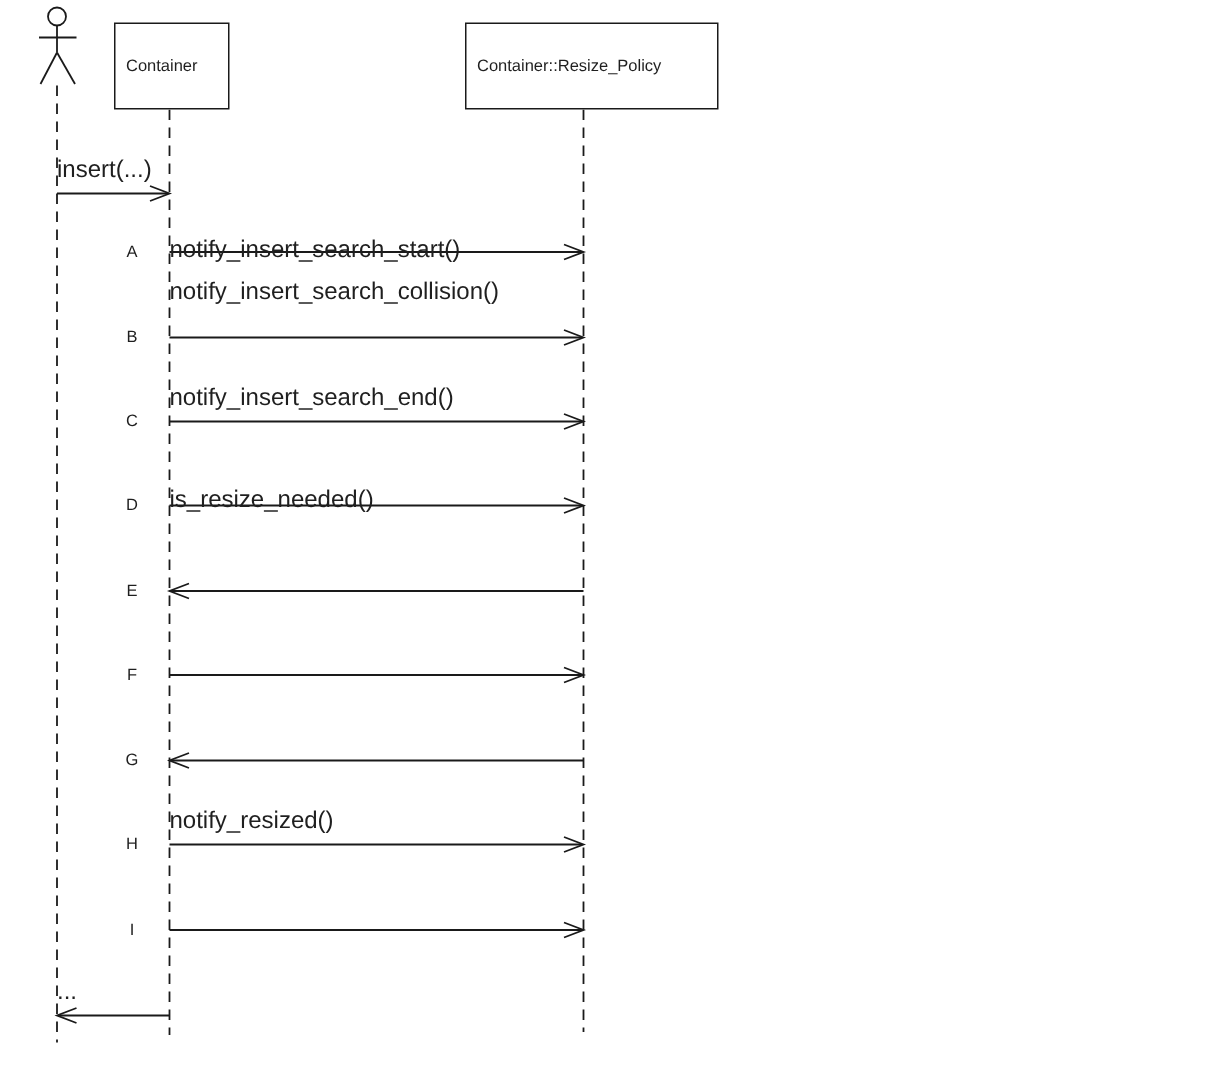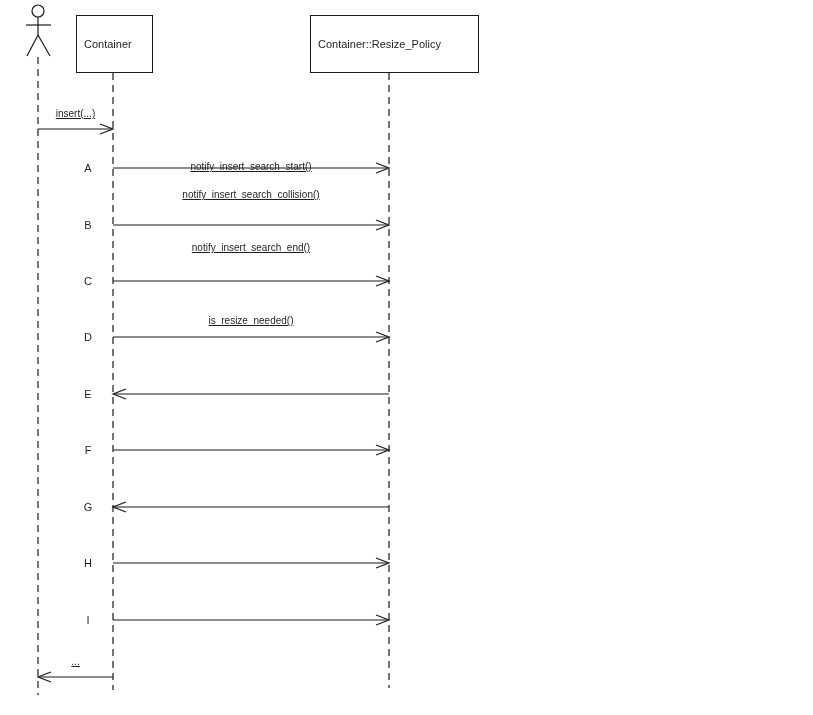--- a/index.html
+++ b/index.html
@@ -20,25 +20,23 @@
     background: #ffffff;
     display: flex;
     align-items: center;
     padding-left: 7px;
     font-size: 11px;
   }
   .box-container { left: 76px; top: 15px; width: 77px; height: 58px; }
   .box-resize    { left: 298px; top: 15px; width: 169px; height: 58px; margin-left: 12px; }
   .msg-label {
     position: absolute;
-    font-size: 10px;
+    font-size: 16px;
     line-height: 13px;
-    text-align: center;
     white-space: nowrap;
-    text-decoration: underline;
   }
   .span-user-container { left: 38px;  width: 75px;  }
   .span-container-resize { left: 113px; width: 276px; }
   .letter {
     position: absolute;
     left: 80px;
     width: 16px;
     font-size: 11px;
     line-height: 16px;
     text-align: center;
@@ -116,27 +114,28 @@
   <div class="participant-box box-resize">
     <span>Container::Resize_Policy</span>
   </div>
 
   <div class="msg-label span-user-container" style="top:107px">insert(...)</div>
 
   <div class="msg-label span-container-resize" style="top:160px">notify_insert_search_start()</div>
 
   <div class="msg-label span-container-resize" style="top:188px">notify_insert_search_collision()</div>
 
-  <div class="msg-label span-container-resize" style="top:241px">notify_insert_search_end()</div>
+  <div class="msg-label span-container-resize" style="top:259px">notify_insert_search_end()</div>
 
-  <div class="msg-label span-container-resize" style="top:314px">is_resize_needed()</div>
+  <div class="msg-label span-container-resize" style="top:327px">is_resize_needed()</div>
 
 
 
 
+  <div class="msg-label span-container-resize" style="top:541px">notify_resized()</div>
 
 
   <div class="msg-label span-user-container" style="top:655px">...</div>
 
   <div class="letter" style="top:160px">A</div>
   <div class="letter" style="top:217px">B</div>
   <div class="letter" style="top:273px">C</div>
   <div class="letter" style="top:329px">D</div>
   <div class="letter" style="top:386px">E</div>
   <div class="letter" style="top:442px">F</div>

